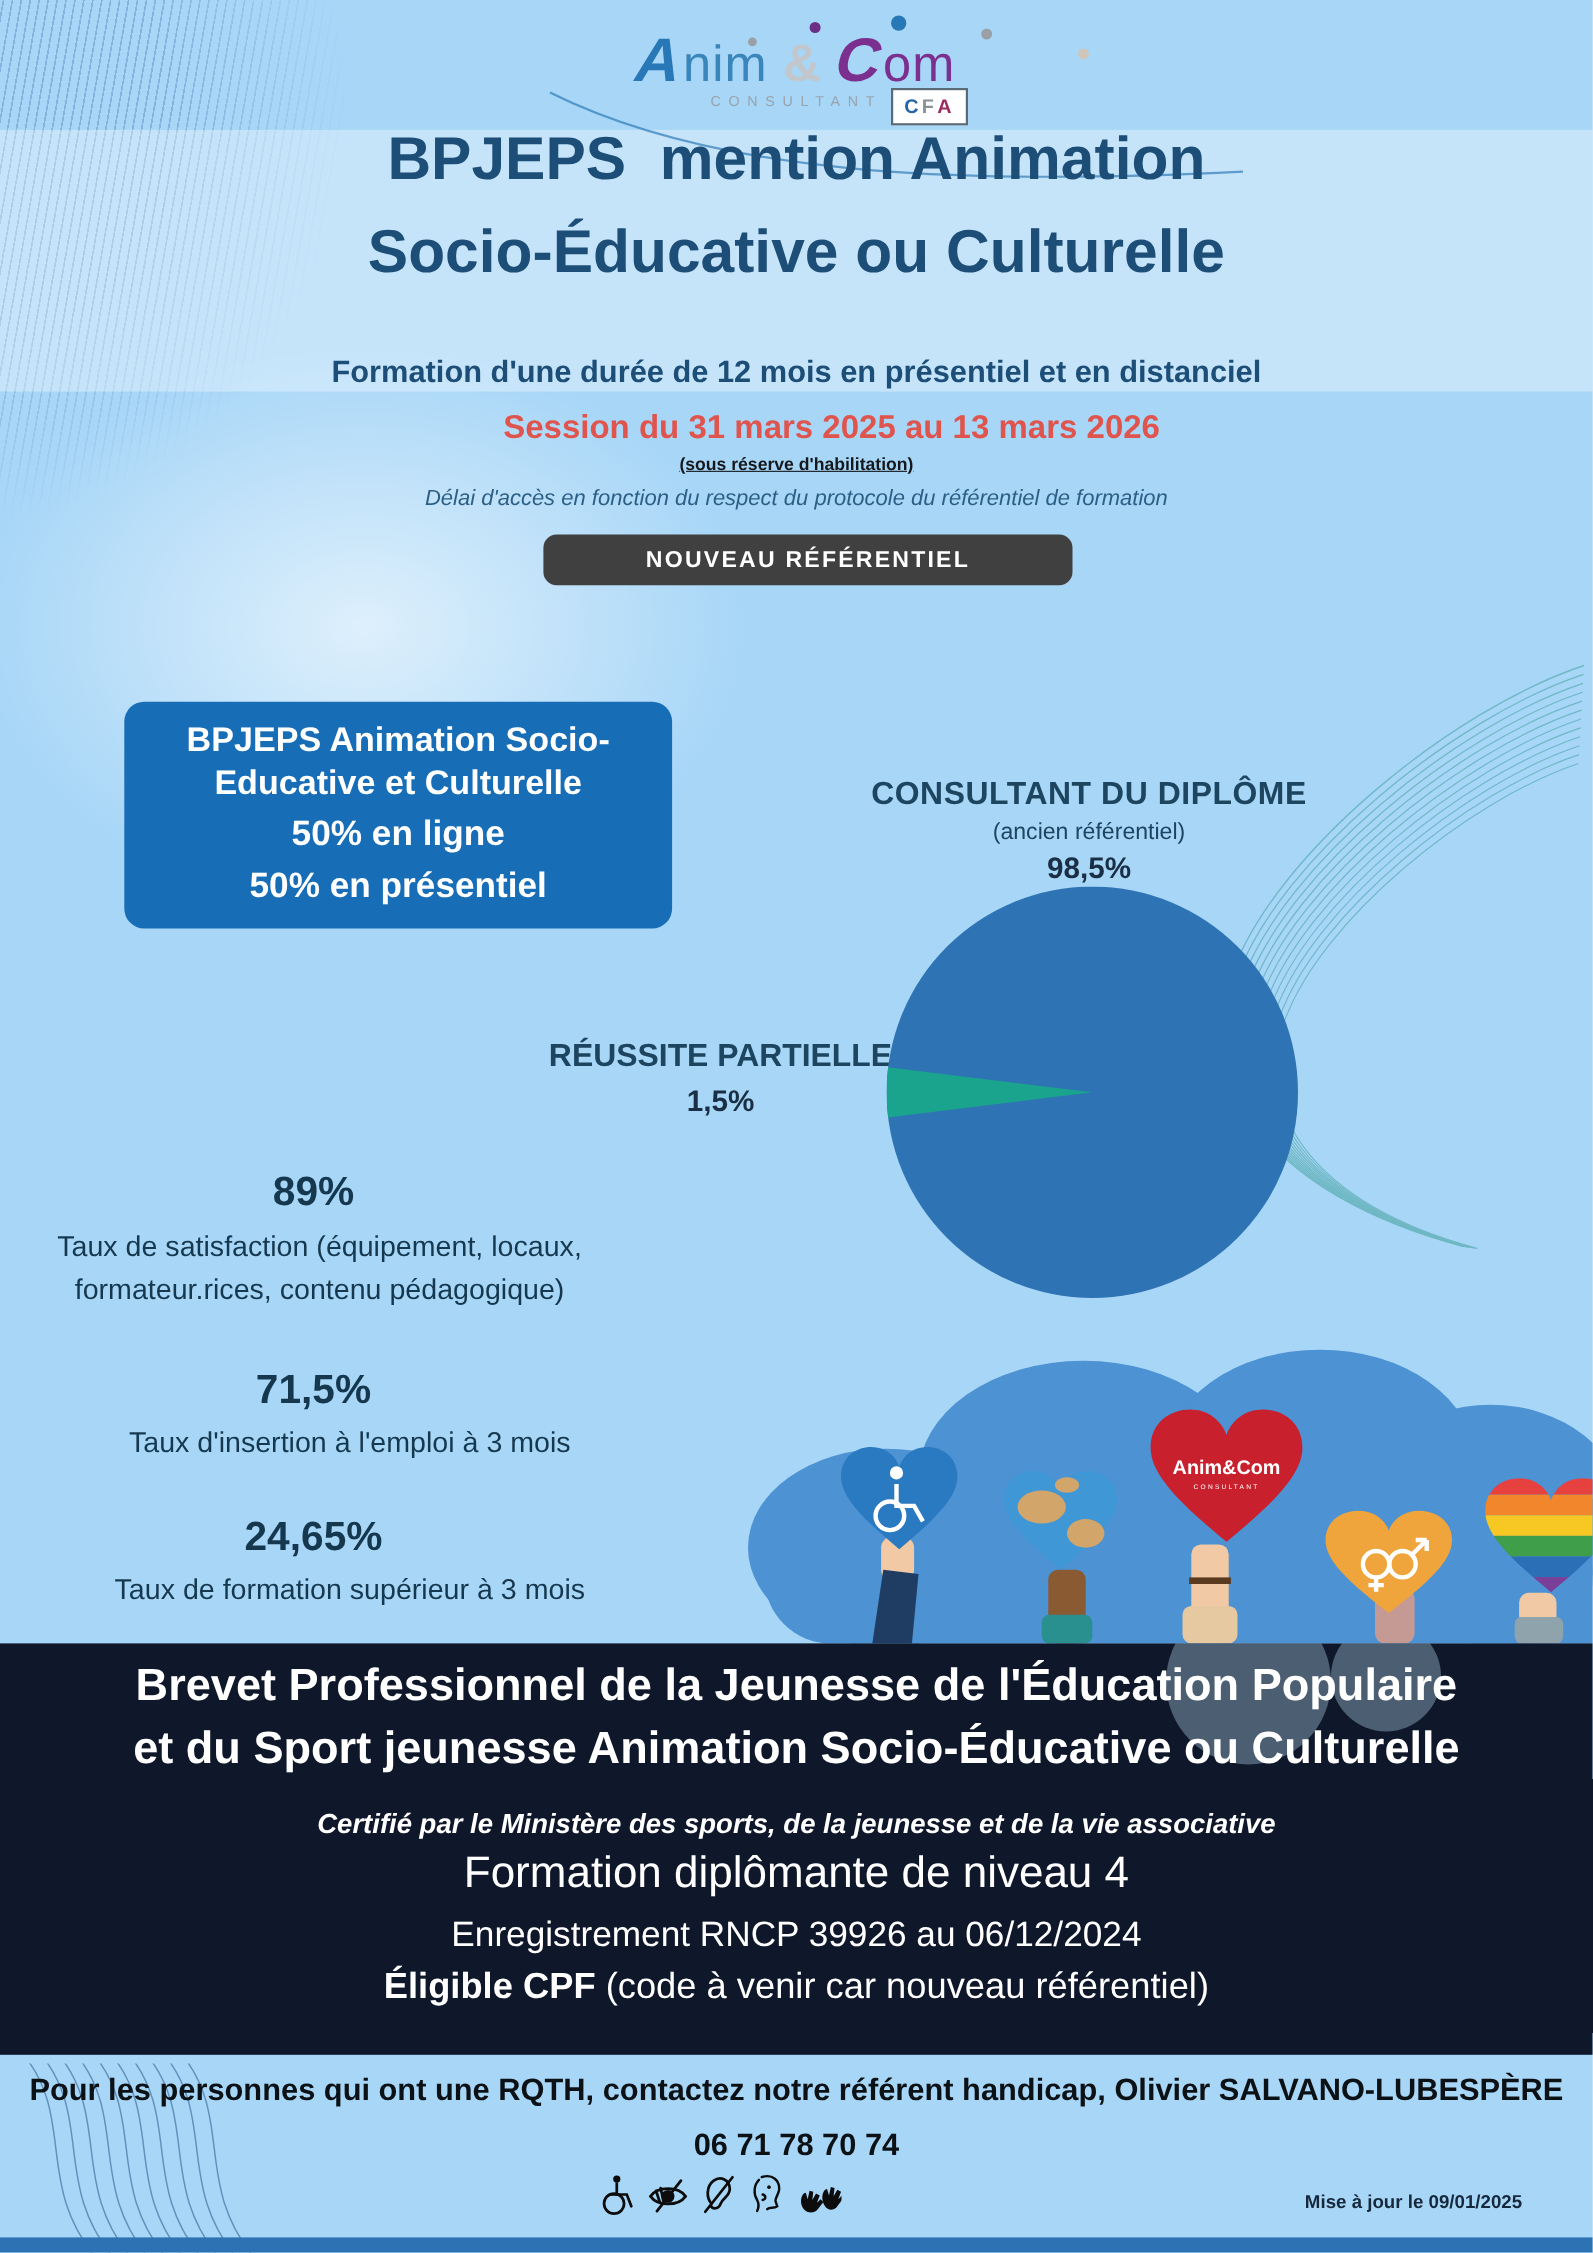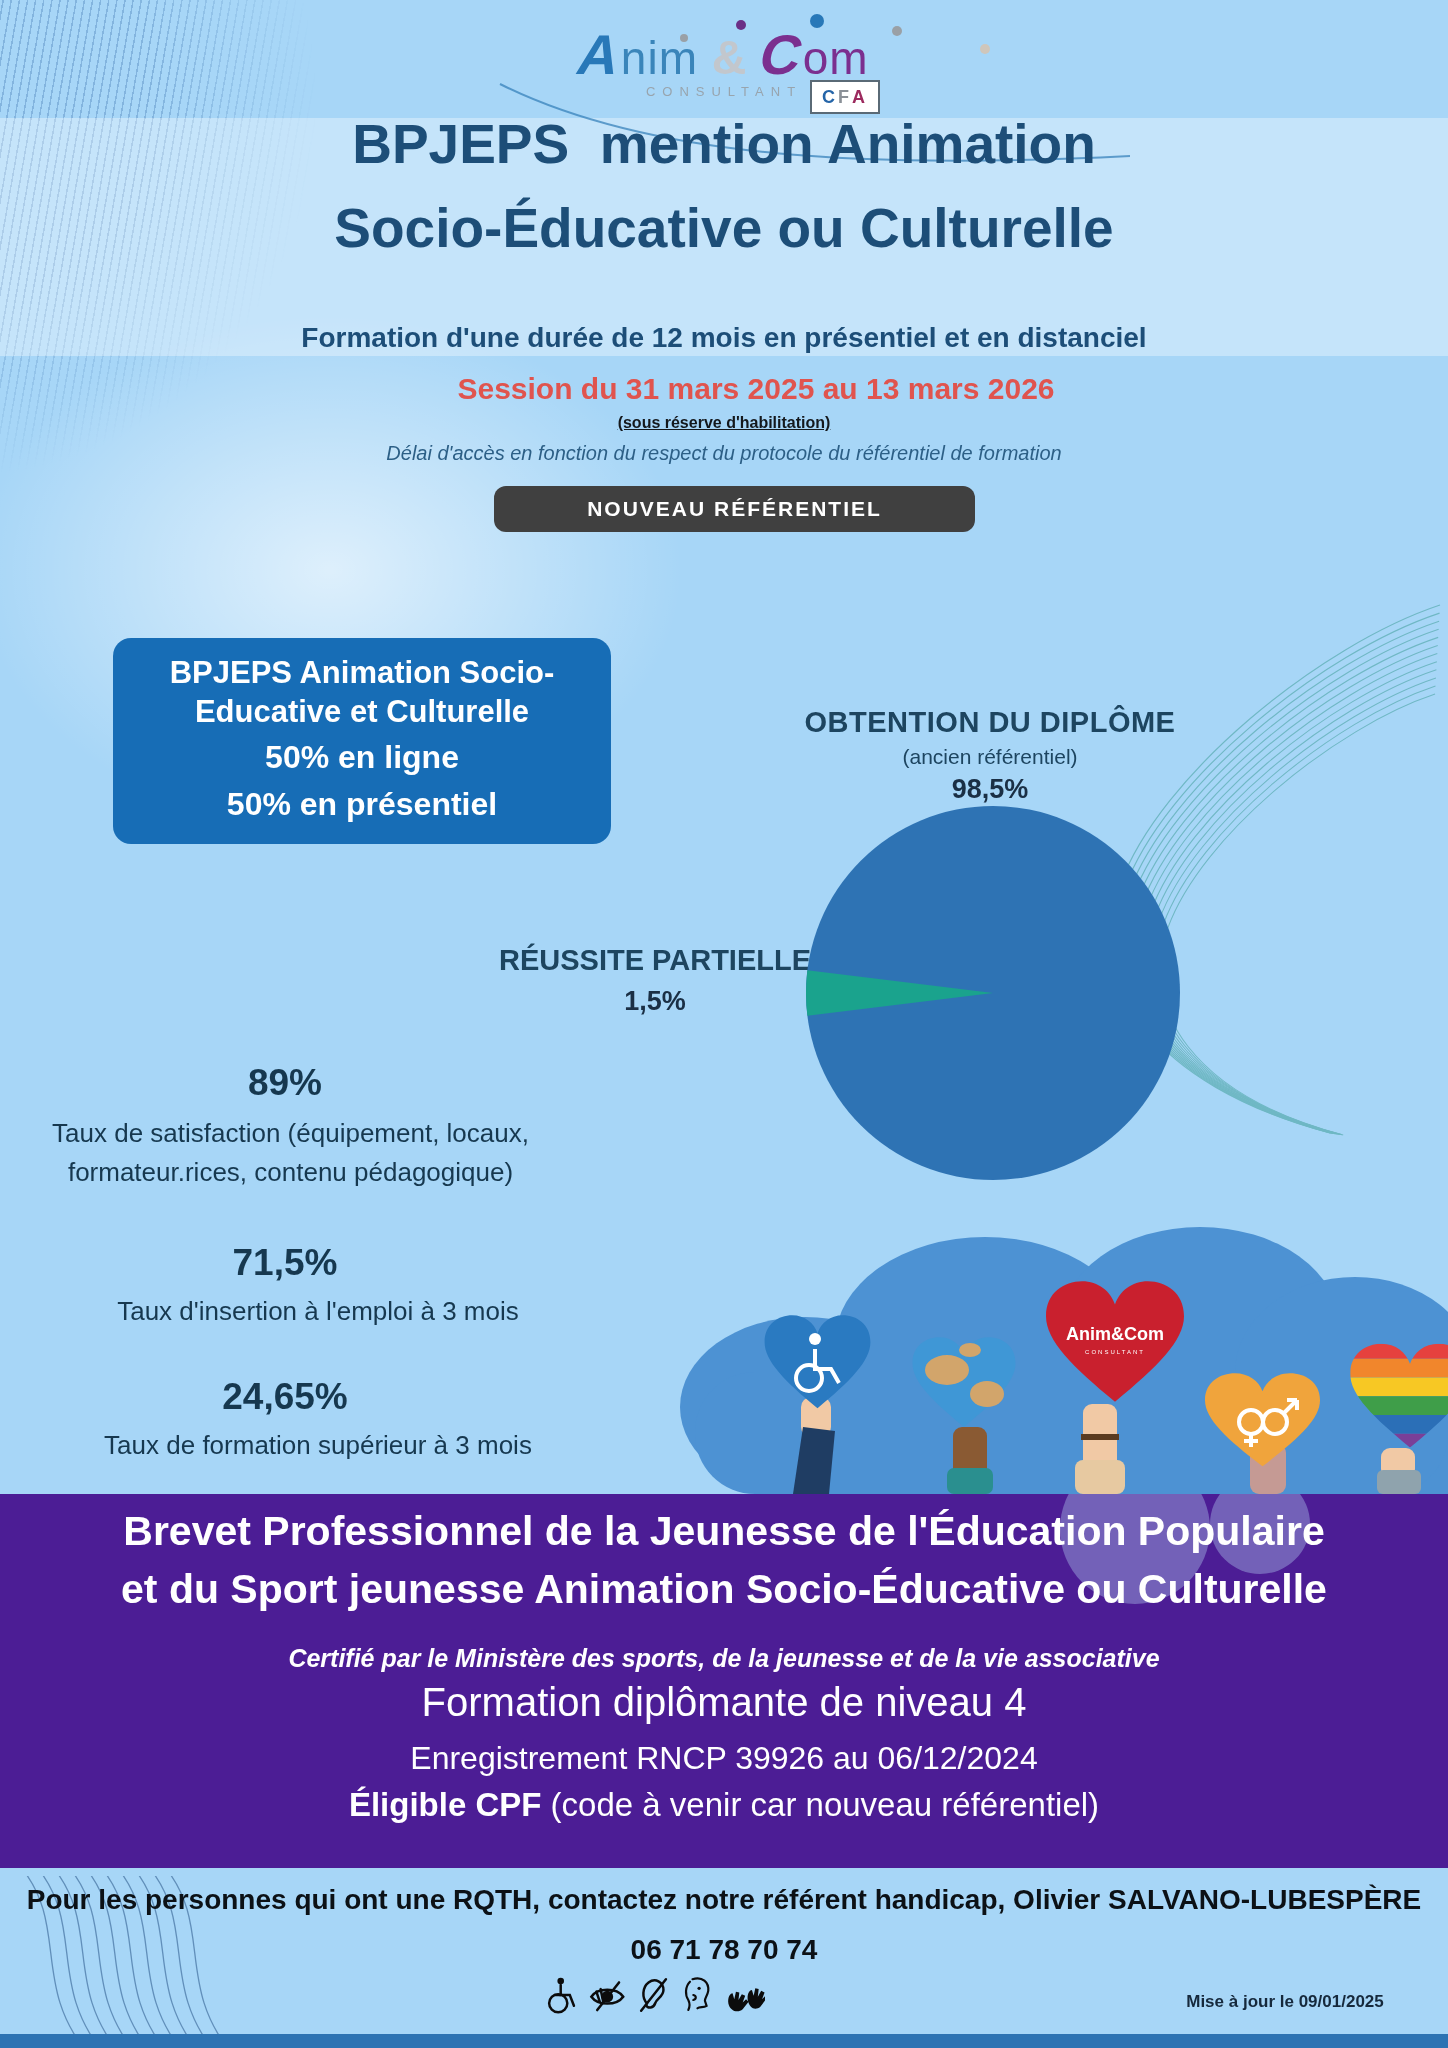--- a/index.html
+++ b/index.html
@@ -61,21 +61,21 @@
   .pie-val{left:690px;top:774px;width:600px;text-align:center;font-size:27px;font-weight:800;color:#1a2f45;}
   .partial-label{left:355px;top:944px;width:600px;text-align:center;font-size:29px;font-weight:600;color:#1d4560;}
   .partial-val{left:355px;top:986px;width:600px;text-align:center;font-size:27px;font-weight:600;color:#1a2f45;}
   .pie-svg{left:806px;top:806px;width:374px;height:374px;}
   
   .stat-val{left:35px;width:500px;text-align:center;font-size:37px;font-weight:800;color:#16384f;}
   .stat-label{left:38px;width:505px;text-align:center;font-size:26px;font-weight:500;color:#16384f;line-height:1.5;}
   
   .cloud-svg{left:655px;top:1222px;width:793px;height:272px;}
   
-  .banner{left:0;top:1494px;width:1448px;height:374px;background:#4c1d95;overflow:hidden;}
+  .banner{left:0;top:1494px;width:1448px;height:374px;background:#0f172a;overflow:hidden;}
   .banner div{position:absolute;left:0;width:1448px;text-align:center;color:#fff;}
   .b1{top:14px;font-size:41px;font-weight:800;}
   .b2{top:72px;font-size:41px;font-weight:800;}
   .b3{top:150px;font-size:25px;font-weight:700;font-style:italic;}
   .b4{top:186px;font-size:40px;font-weight:400;}
   .b5{top:246px;font-size:32px;font-weight:400;}
   .b6{top:292px;font-size:33px;font-weight:400;}
   .b6 .bold{font-weight:800;}
   
   .rqth{top:1884px;font-size:28px;font-weight:700;color:#0c1116;}
@@ -163,21 +163,21 @@
   <div class="abs ctr access-note">Délai d'accès en fonction du respect du protocole du référentiel de formation</div>
   <div class="abs btn-new-ref">NOUVEAU RÉFÉRENTIEL</div>
 
   <div class="abs info-box">
     <div class="l1">BPJEPS Animation Socio-</div>
     <div class="l1">Educative et Culturelle</div>
     <div class="l2">50% en ligne</div>
     <div class="l2">50% en présentiel</div>
   </div>
 
-  <div class="abs pie-title">OBTENTION DU DIPLÔME</div>
+  <div class="abs pie-title">CONSULTANT DU DIPLÔME</div>
   <div class="abs pie-sub">(ancien référentiel)</div>
   <div class="abs pie-val">98,5%</div>
   <div class="abs partial-label">RÉUSSITE PARTIELLE</div>
   <div class="abs partial-val">1,5%</div>
   <svg id="pie-svg" class="abs pie-svg" viewBox="0 0 374 374">
     <circle id="pie-main" cx="187" cy="187" r="187" fill="#2e73b4"></circle>
     <path id="pie-slice" d="M187,187 L1.4,164.2 A187,187 0 0 0 1.4,209.8 Z" fill="#1aa38d"></path>
   </svg>
 
   <div class="abs stat-val" style="top:1062px">89%</div>

